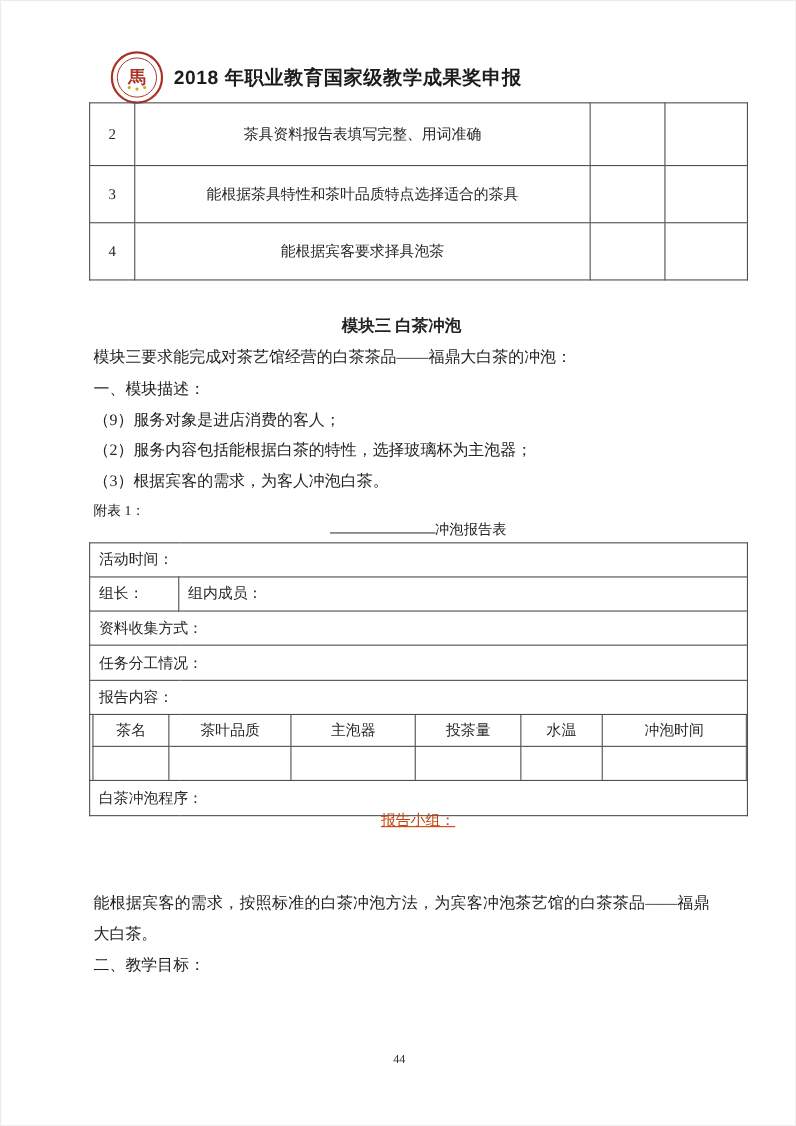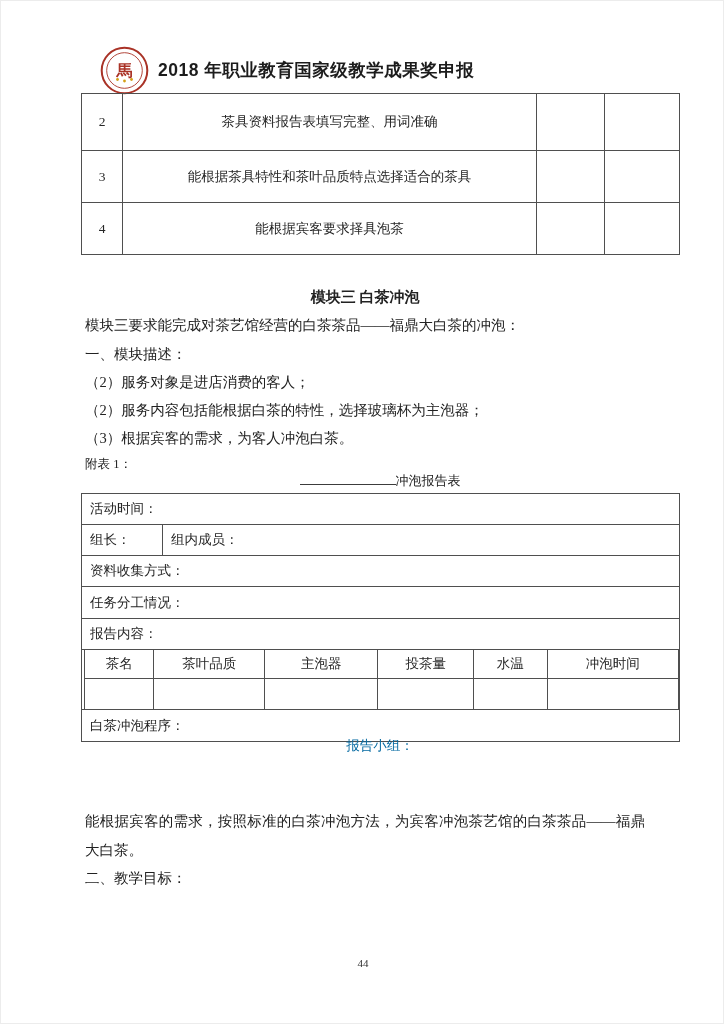--- a/index.html
+++ b/index.html
@@ -51,21 +51,21 @@
   .report-table tr.rt4 td{height:29px;}
   .report-table tr.rt5 td{height:28px;}
   .report-table tr.rt8 td{height:29px;margin-top:12px;}
   td.inner-holder{padding:0 0 0 2px;border-top:1px solid #4f4f4f;border-bottom:1px solid #4f4f4f;}
   .inner-table{width:100%;border-collapse:collapse;table-layout:fixed;}
   .inner-table td{text-align:center;padding:0;}
   .inner-table tr.ih td{height:28px;border-top:none;margin-left:28px;}
   .inner-table tr.ie td{height:30px;border-bottom:none;}
   
   .report-group{position:absolute;left:80px;top:736px;width:598px;
-                text-align:center;font-size:13.5px;color:#0369a1;}
+                text-align:center;font-size:13.5px;color:#c2410c;text-decoration:underline;}
   .teaching{position:absolute;left:84px;top:806px;width:560px;
             font-size:14.5px;line-height:28.6px;color:#222;text-align:justify;}
   .page-num{position:absolute;left:0;top:956px;width:724px;
             text-align:center;font-size:11px;color:#333;}
 </style>
 </head>
 <body>
 
 <div class="page">
 
@@ -107,21 +107,21 @@
       <td></td>
       <td></td>
     </tr>
   </tbody>
     </table>
 
   <div class="module">
     <div class="m-title">模块三 白茶冲泡</div>
     <div>模块三要求能完成对茶艺馆经营的白茶茶品——福鼎大白茶的冲泡：</div>
     <div>一、模块描述：</div>
-    <div>（2）服务对象是进店消费的客人；</div>
+    <div>（9）服务对象是进店消费的客人；</div>
     <div>（2）服务内容包括能根据白茶的特性，选择玻璃杯为主泡器；</div>
     <div>（3）根据宾客的需求，为客人冲泡白茶。</div>
     <div class="attach">附表 1：</div>
   </div>
 
   <div class="report-title">
     <span class="blank-line"></span><span>冲泡报告表</span>
   </div>
 
   <table class="report-table">

